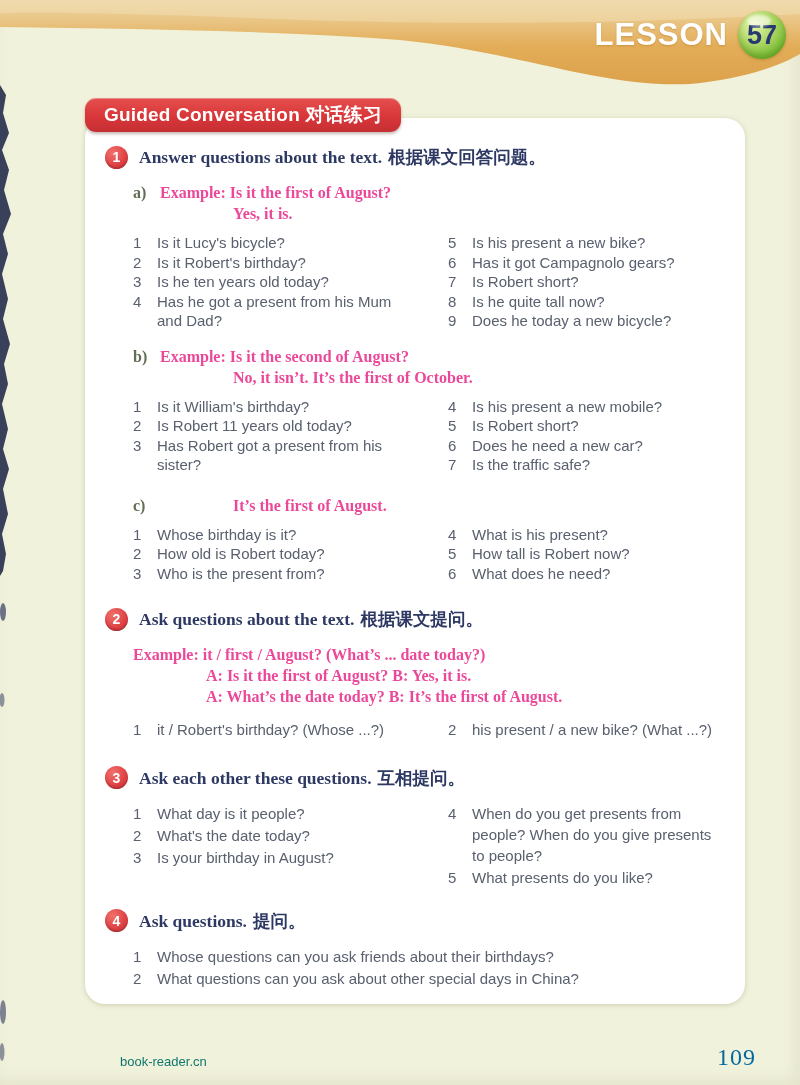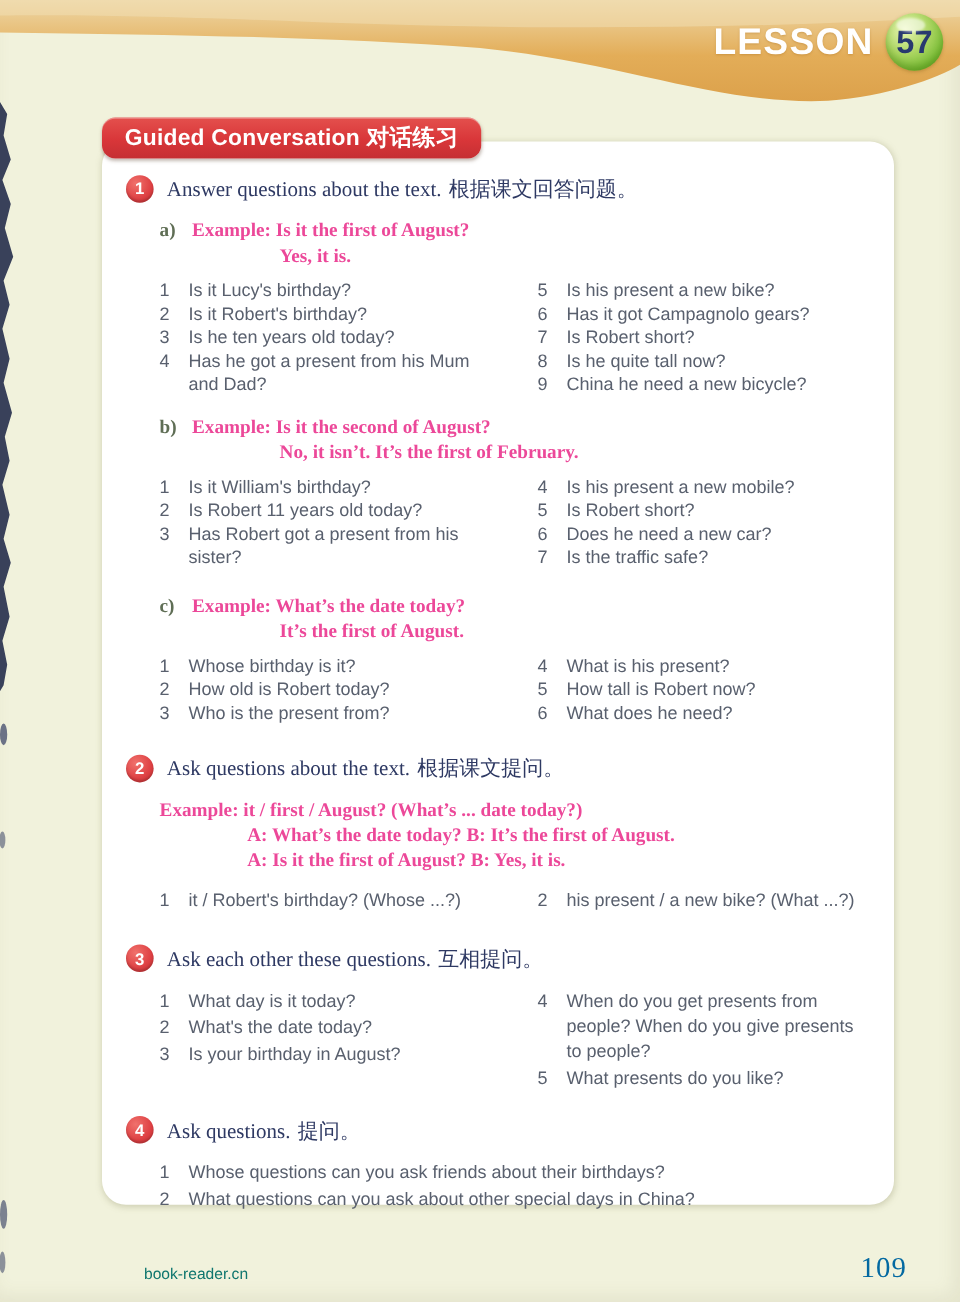--- a/index.html
+++ b/index.html
@@ -48,21 +48,21 @@
   }
   
   .sec-title{display:flex;align-items:center;gap:11px;margin:0 0 13px 0;}
   .sec-num{
     flex:none;width:23px;height:23px;border-radius:50%;
     background:radial-gradient(circle at 35% 30%, #f0716c, #de4043 60%, #c83236);
     color:#fff;font-weight:bold;font-size:14px;
     display:flex;align-items:center;justify-content:center;
     box-shadow:inset 0 -2px 2px rgba(0,0,0,.18);
   }
-  .sec-title h2{margin:0;font-family:"Liberation Serif",serif;font-weight:normal;
+  .sec-title h2{margin:0;font-family:"Liberation Serif",serif;font-weight:bold;
     font-size:17.5px;color:#2e3963;}
   .sec-title .zh{margin-left:6px;}
   
   .sub{margin-left:28px;}
   .example-row{display:flex;margin-bottom:9px;}
   .sub-label{
     flex:none;width:27px;font-family:"Liberation Serif",serif;font-weight:bold;
     font-size:16px;color:#5f6e55;line-height:21px;
   }
   .example{font-family:"Liberation Serif",serif;font-weight:bold;font-size:16px;
@@ -134,21 +134,21 @@
           <span class="sub-label">a)</span>
           <div class="example">
             <div><span class="ex-label">Example:</span> <span>Is it the first of August?</span></div>
             <div class="ex-cont">Yes, it is.</div>
           </div>
         </div>
         <div class="qcols">
           <ul class="qcol left">
   <li class="q">
     <span class="qn">1</span>
-    <span class="qt">Is it Lucy's birthday?</span>
+    <span class="qt">Is it Lucy's bicycle?</span>
   </li>
 
   <li class="q">
     <span class="qn">2</span>
     <span class="qt">Is it Robert's birthday?</span>
   </li>
 
   <li class="q">
     <span class="qn">3</span>
     <span class="qt">Is he ten years old today?</span>
@@ -175,32 +175,32 @@
     <span class="qt">Is Robert short?</span>
   </li>
 
   <li class="q">
     <span class="qn">8</span>
     <span class="qt">Is he quite tall now?</span>
   </li>
 
   <li class="q">
     <span class="qn">9</span>
-    <span class="qt">China he need a new bicycle?</span>
+    <span class="qt">Does he today a new bicycle?</span>
   </li>
 </ul>
         </div>
       </div>
 
       <div class="sub">
         <div class="example-row">
           <span class="sub-label">b)</span>
           <div class="example">
             <div><span class="ex-label">Example:</span> <span>Is it the second of August?</span></div>
-            <div class="ex-cont">No, it isn’t. It’s the first of February.</div>
+            <div class="ex-cont">No, it isn’t. It’s the first of October.</div>
           </div>
         </div>
         <div class="qcols mb20">
           <ul class="qcol left">
   <li class="q">
     <span class="qn">1</span>
     <span class="qt">Is it William's birthday?</span>
   </li>
 
   <li class="q">
@@ -234,21 +234,20 @@
     <span class="qt">Is the traffic safe?</span>
   </li>
 </ul>
         </div>
       </div>
 
       <div class="sub">
         <div class="example-row">
           <span class="sub-label">c)</span>
           <div class="example">
-            <div><span class="ex-label">Example:</span> <span>What’s the date today?</span></div>
             <div class="ex-cont">It’s the first of August.</div>
           </div>
         </div>
         <div class="qcols mb24">
           <ul class="qcol left">
   <li class="q">
     <span class="qn">1</span>
     <span class="qt">Whose birthday is it?</span>
   </li>
 
@@ -284,22 +283,22 @@
 
     <section>
       <div class="sec-title">
         <span class="sec-num">2</span>
         <h2><span class="en">Ask questions about the text.</span><span class="zh">根据课文提问。</span></h2>
       </div>
       <div class="sub">
         <div class="example-row" style="margin-bottom:13px;">
           <div class="example">
             <div><span class="ex-label">Example:</span> <span>it / first / August? (What’s ... date today?)</span></div>
+            <div class="ex-cont">A: Is it the first of August? B: Yes, it is.</div>
             <div class="ex-cont">A: What’s the date today? B: It’s the first of August.</div>
-            <div class="ex-cont">A: Is it the first of August? B: Yes, it is.</div>
           </div>
         </div>
         <div class="qcols mb26">
           <ul class="qcol left">
   <li class="q">
     <span class="qn">1</span>
     <span class="qt">it / Robert's birthday? (Whose ...?)</span>
   </li>
 </ul>
           <ul class="qcol right">
@@ -315,21 +314,21 @@
     <section>
       <div class="sec-title">
         <span class="sec-num">3</span>
         <h2><span class="en">Ask each other these questions.</span><span class="zh">互相提问。</span></h2>
       </div>
       <div class="sub">
         <div class="qcols roomy mb20" style="margin-top:3px;">
           <ul class="qcol left">
   <li class="q">
     <span class="qn">1</span>
-    <span class="qt">What day is it today?</span>
+    <span class="qt">What day is it people?</span>
   </li>
 
   <li class="q">
     <span class="qn">2</span>
     <span class="qt">What's the date today?</span>
   </li>
 
   <li class="q">
     <span class="qn">3</span>
     <span class="qt">Is your birthday in August?</span>

